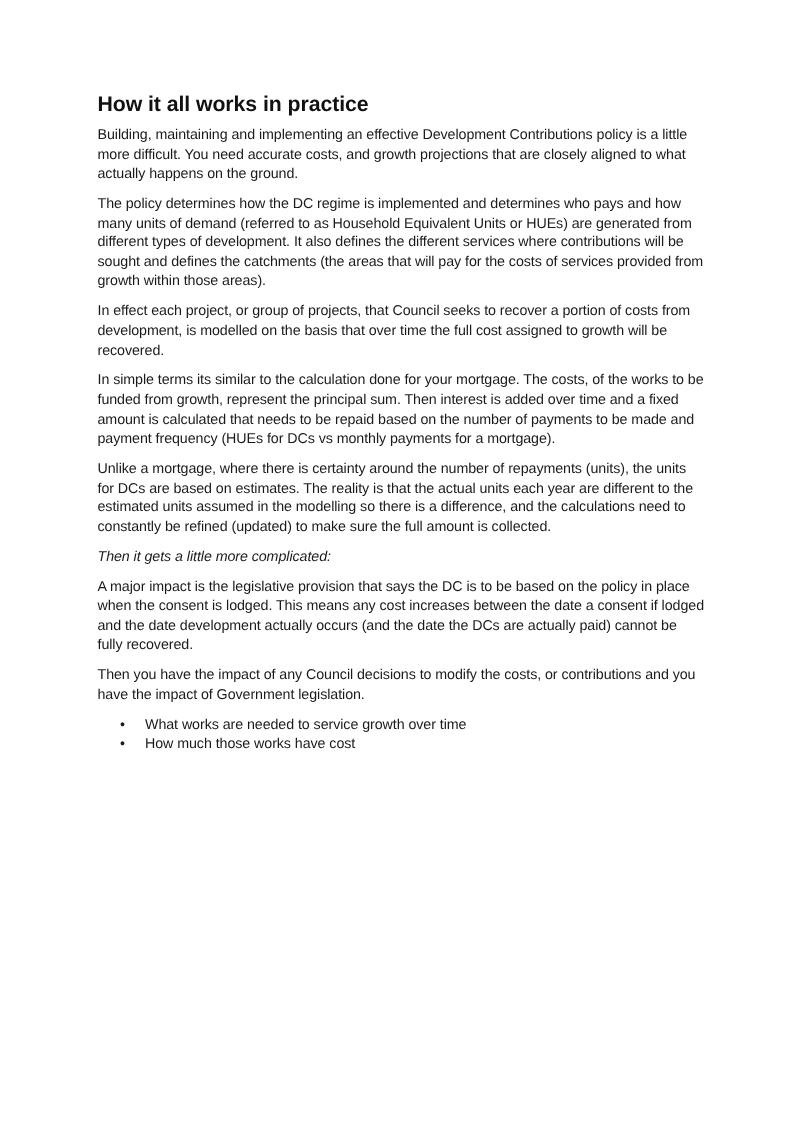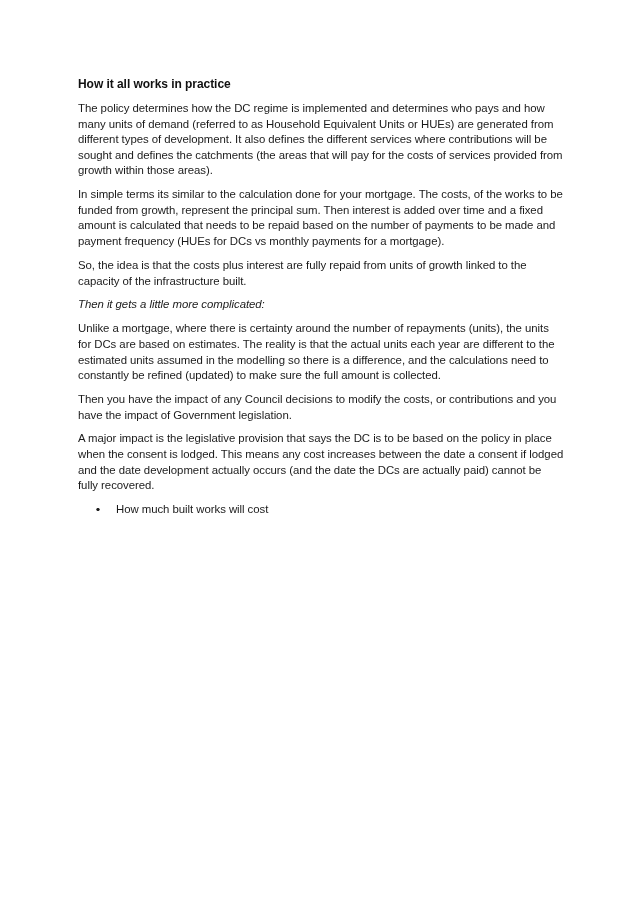--- a/index.html
+++ b/index.html
@@ -7,47 +7,49 @@
   .page {
     position: absolute; left: 0; top: 0; width: 637px; height: 901px; background: #ffffff;
     font-family: "Liberation Sans", "DejaVu Sans", sans-serif;
     color: #1a1a1a;
   }
   .content {
     position: absolute; left: 78px; top: 76px; width: 486px;
     font-size: 11.4px; line-height: 15.6px; letter-spacing: -0.05px;
   }
   h1 {
-    font-size: 12px; font-weight: bold; margin: 0 0 9px 0; line-height: 16px; color: #111;
+    font-size: 17px; font-weight: bold; margin: 0 0 9px 0; line-height: 16px; color: #111;
   }
   p { margin: 0 0 8.3px 0; }
   em { font-style: italic; }
   b { font-weight: bold; }
   ul { margin: 6px 0 0 0; padding: 0; list-style: none; }
   li { position: relative; padding-left: 38px; line-height: 15.6px; }
   li .bullet { position: absolute; left: 18px; top: 0; }
 </style>
 </head>
 <body>
 
 <div class="page">
   <div class="content">
     <h1>How it all works in practice</h1>
 
+    <p>Building, maintaining and implementing an effective Development Contributions policy is a little more difficult.  You need accurate costs, and growth projections that are closely aligned to what actually happens on the ground.</p>
     <p>The policy determines how the DC regime is implemented and determines who pays and how many units of demand (referred to as Household Equivalent Units or HUEs) are generated from different types of development.  It also defines the different services where contributions will be sought and defines the catchments (the areas that will pay for the costs of services provided from growth within those areas).</p>
+    <p>In effect each project, or group of projects, that Council seeks to recover a portion of costs from development, is modelled on the basis that over time the full cost assigned to growth will be recovered.</p>
     <p>In simple terms its similar to the calculation done for your mortgage.  The costs, of the works to be funded from growth, represent the principal sum.  Then interest is added over time and a fixed amount is calculated that needs to be repaid based on the number of payments to be made and payment frequency (HUEs for DCs vs monthly payments for a mortgage).</p>
-    <p>So, the idea is that the costs plus interest are fully repaid from units of growth linked to the capacity of the infrastructure built.</p>
+    <p>Unlike a mortgage, where there is certainty around the number of repayments (units), the units for DCs are based on estimates.  The reality is that the actual units each year are different to the estimated units assumed in the modelling so there is a difference, and the calculations need to constantly be refined (updated) to make sure the full amount is collected.</p>
     <p><em>Then it gets a little more complicated:</em></p>
-    <p>Unlike a mortgage, where there is certainty around the number of repayments (units), the units for DCs are based on estimates.  The reality is that the actual units each year are different to the estimated units assumed in the modelling so there is a difference, and the calculations need to constantly be refined (updated) to make sure the full amount is collected.</p>
+    <p>A major impact is the legislative provision that says the DC is to be based on the policy in place when the consent is lodged.  This means any cost increases between the date a consent if lodged and the date development actually occurs (and the date the DCs are actually paid) cannot be fully recovered.</p>
     <p>Then you have the impact of any Council decisions to modify the costs, or contributions and you have the impact of Government legislation.</p>
-    <p>A major impact is the legislative provision that says the DC is to be based on the policy in place when the consent is lodged.  This means any cost increases between the date a consent if lodged and the date development actually occurs (and the date the DCs are actually paid) cannot be fully recovered.</p>
 
     <ul>
       <li>
         <span class="bullet">•</span>
+        <span>What works are needed to service growth over time</span>
       </li>
       <li>
         <span class="bullet">•</span>
-        <span>How much built works will cost</span>
+        <span>How much those works have cost</span>
       </li>
     </ul>
   </div>
 </div>
 
 </body></html>

